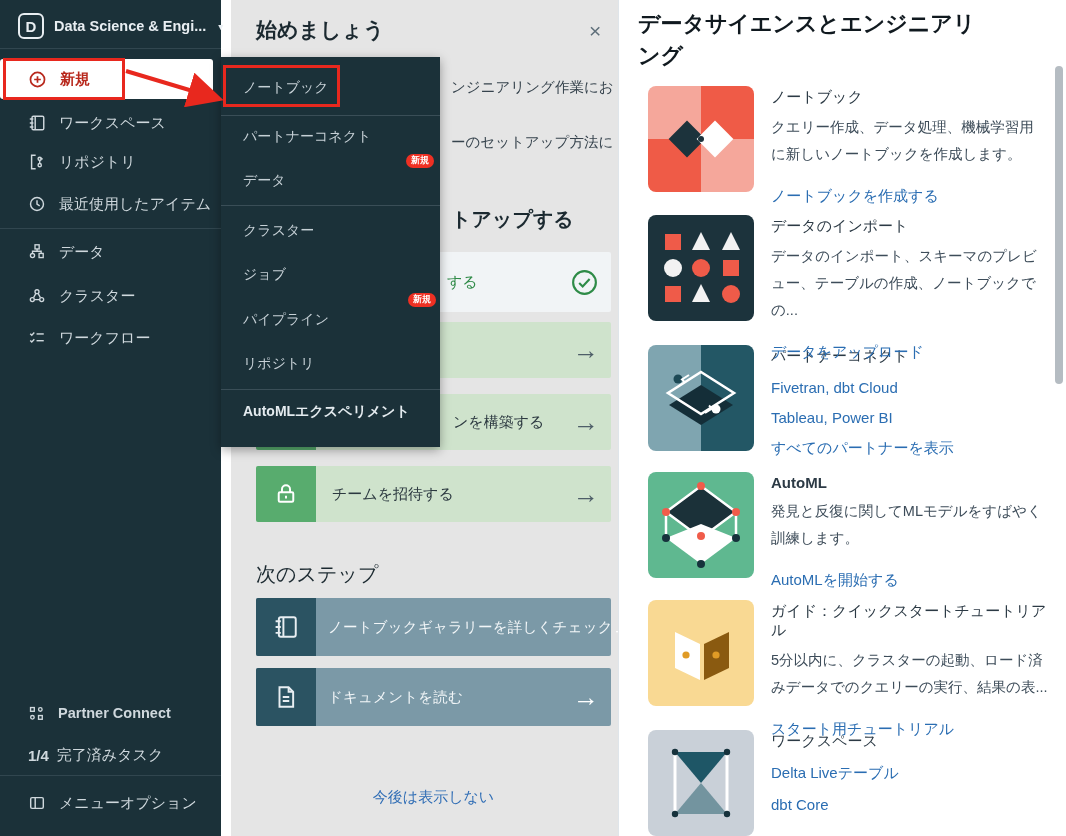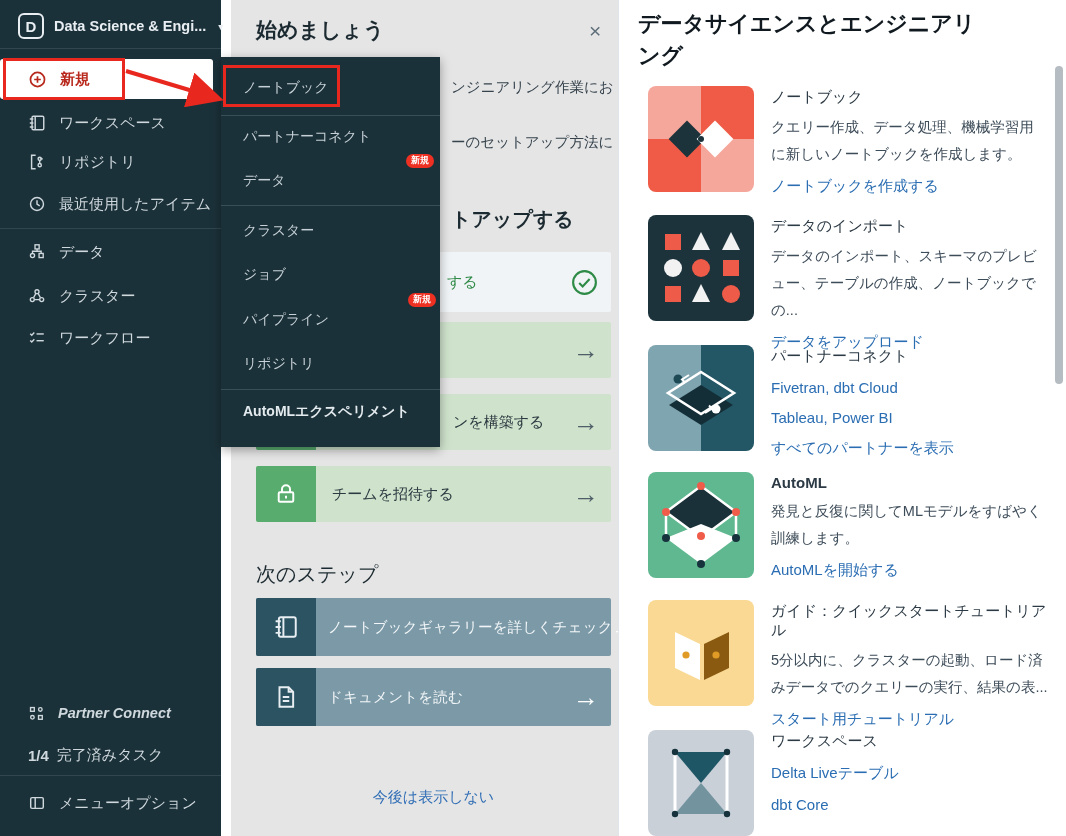--- a/index.html
+++ b/index.html
@@ -10,21 +10,21 @@
   .sidebar{position:absolute;left:0;top:0;width:221px;height:836px;background:#1b3139;z-index:5;}
   .switcher{position:absolute;left:18px;top:11px;height:30px;display:flex;align-items:center;gap:10px;color:#e8eef2;}
   .logo-d{width:26px;height:26px;border:2px solid #e8eef2;border-radius:6px;display:flex;align-items:center;justify-content:center;font-weight:bold;font-size:15px;color:#e8eef2;}
   .switcher .lbl{font-size:14.5px;font-weight:bold;white-space:nowrap;}
   .switcher .caret{font-size:10px;margin-left:2px;}
   .sb-div{position:absolute;left:0;width:221px;height:1px;background:#31464f;}
   .sb-item{position:absolute;left:0;width:221px;height:40px;display:flex;align-items:center;gap:13px;padding-left:28px;color:#cfd8dd;font-size:15px;cursor:pointer;}
   .sb-item svg{flex:0 0 auto;}
   .sb-new{width:213px;background:#ffffff;border-radius:3px;color:#b8281c;font-weight:600;}
   .sb-foot{font-size:14.5px;}
-  .sb-foot b{font-weight:bold;font-style:italic;}
+  .sb-foot b{font-weight:bold;}
   .tasks{color:#cfd8dd;font-weight:bold;gap:8px;}
 
   
   .gs{position:absolute;left:231px;top:0;width:397px;height:836px;background:#e5e5e5;z-index:1;}
   .gs-title{position:absolute;left:25px;top:16px;font-size:21px;font-weight:bold;color:#1b2930;}
   .gs-close{position:absolute;left:358px;top:20px;font-size:21px;color:#5f6f7a;cursor:pointer;line-height:1;}
   .gs-frag{position:absolute;left:220px;font-size:14.5px;color:#36434d;white-space:nowrap;}
   .gs-headfrag{position:absolute;left:220px;font-size:20px;font-weight:bold;color:#1b2930;white-space:nowrap;}
   .gs-row{position:absolute;left:25px;width:355px;border-radius:2px;display:flex;align-items:center;}
   .row-complete{background:#f1f4f6;height:60px;}
@@ -56,21 +56,21 @@
 
   
   .home{position:absolute;left:618px;top:0;width:448px;height:836px;background:#ffffff;border-left:1px solid #dfe5ea;z-index:2;}
   .home-title{position:absolute;left:19px;top:8px;width:350px;font-size:22px;font-weight:bold;color:#10191f;line-height:32px;}
   .card{position:absolute;left:29px;width:400px;display:flex;}
   .tile{width:106px;height:106px;border-radius:8px;flex:0 0 auto;position:relative;overflow:hidden;}
   .card-text{margin-left:17px;width:277px;display:flex;flex-direction:column;}
   .card-title{font-size:15px;color:#2c3a45;margin:2px 0 7px;}
   .card-title.bold{font-weight:bold;}
   .card-desc{font-size:14.5px;line-height:27px;color:#3d4c59;}
-  .card-link{font-size:15px;color:#2a6db2;cursor:pointer;margin-top:9px;}
+  .card-link{font-size:15px;color:#2a6db2;cursor:pointer;margin-top:19px;}
   .link-list .card-link{margin-top:0;margin-bottom:13px;}
   .link-list .card-title{margin-bottom:13px;}
 
   
   .quad{position:absolute;width:53px;height:53px;}
   .q-tl{left:0;top:0;background:#f5a79b;}
   .q-tr{right:0;top:0;background:#ef5b47;}
   .q-bl{left:0;bottom:0;background:#ef5b47;}
   .q-br{right:0;bottom:0;background:#f5a79b;}
   .diam{position:absolute;width:26px;height:26px;transform:rotate(45deg);}

